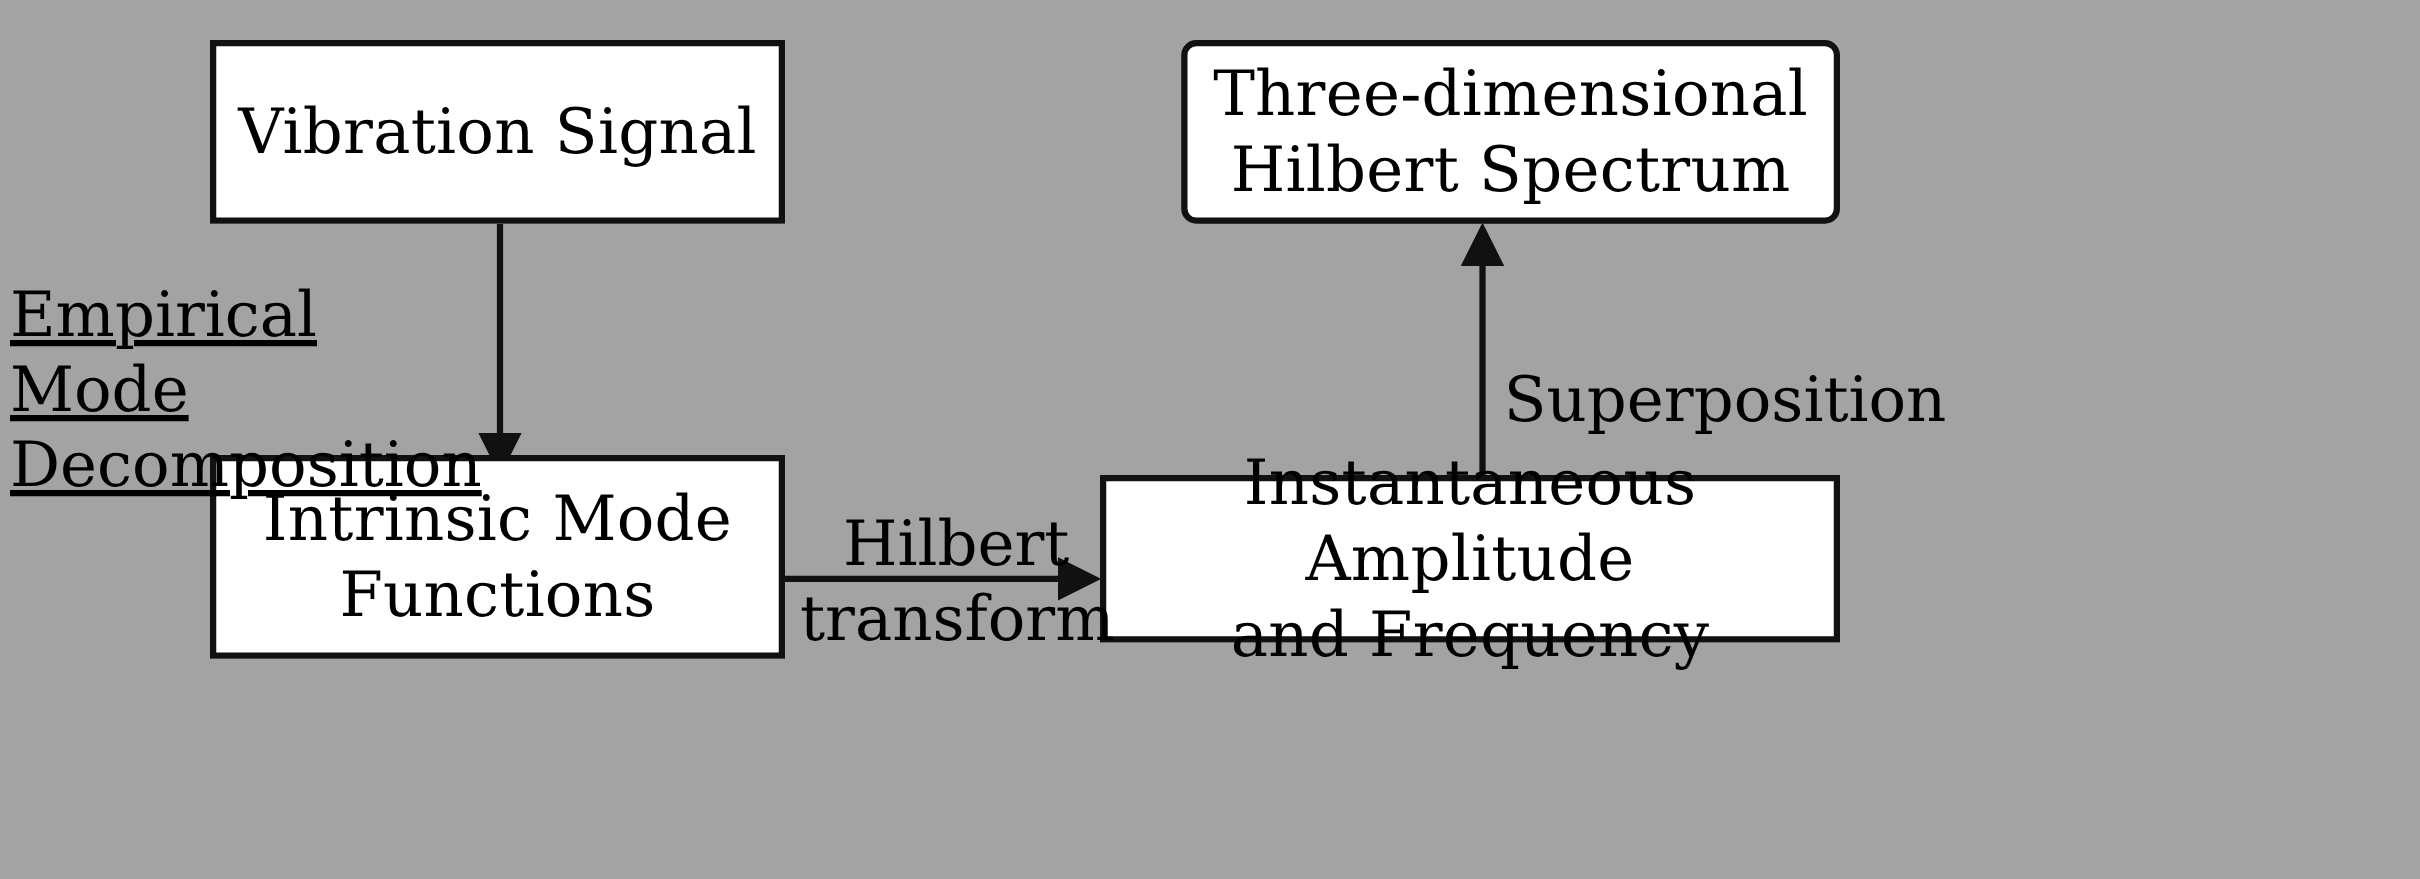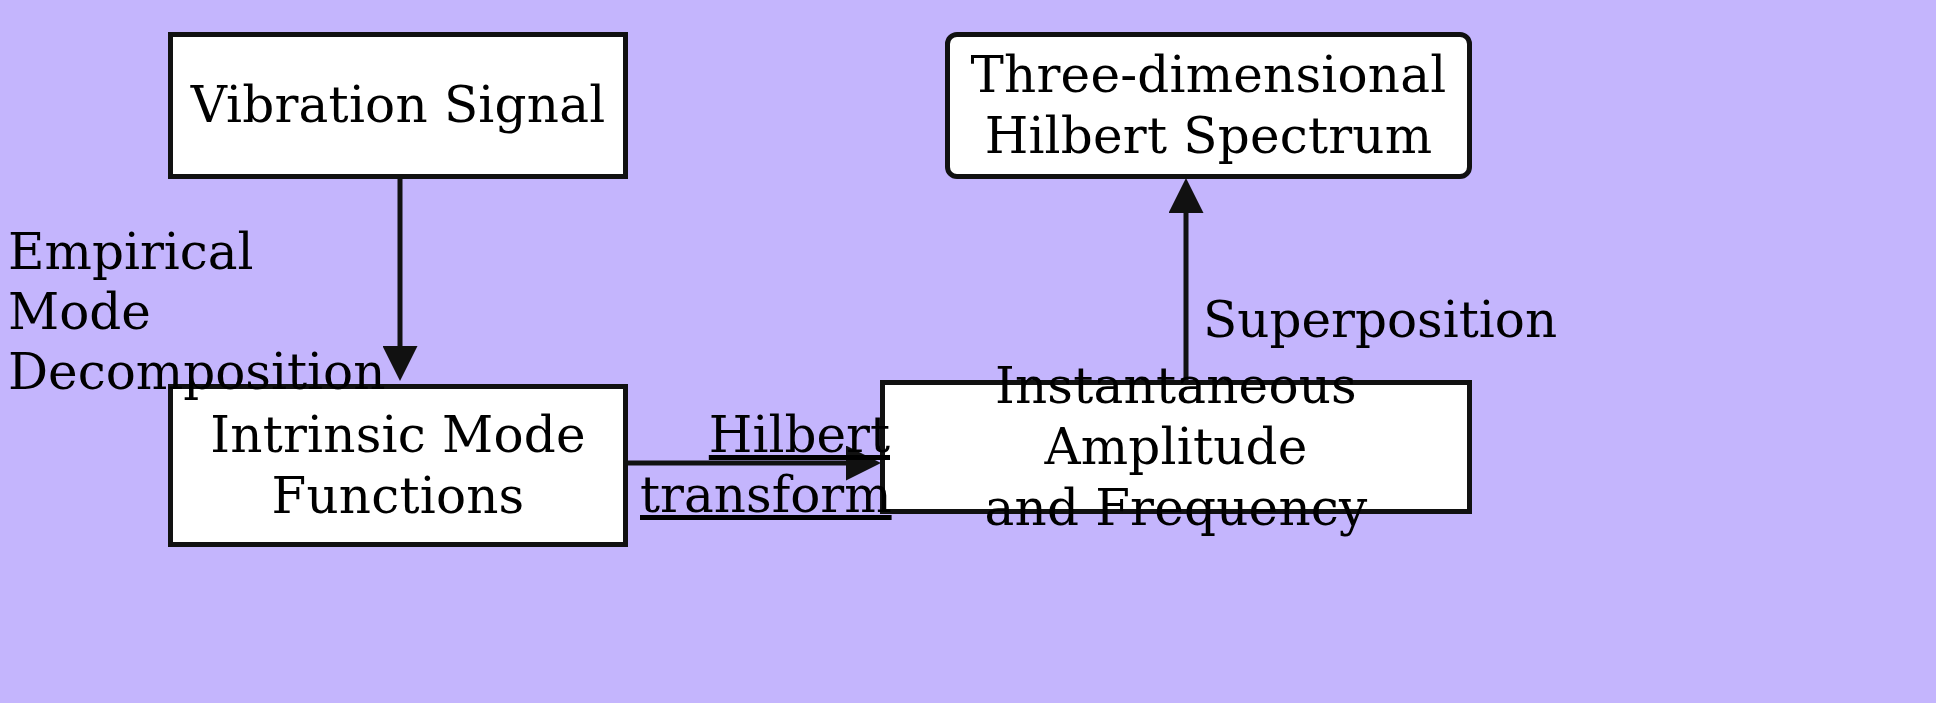--- a/index.html
+++ b/index.html
@@ -4,21 +4,21 @@
 <style>
   html, body {
     margin: 0;
     padding: 0;
     background: #ffffff;
   }
   #stage {
     position: relative;
     width: 1936px;
     height: 703px;
-    background: #c4b5fd;
+    background: #a3a3a3;
     overflow: hidden;
     font-family: "DejaVu Serif", "Liberation Serif", serif;
     color: #000000;
   }
   .node {
     position: absolute;
     box-sizing: border-box;
     border: 5px solid #111111;
     background: #ffffff;
     display: flex;
@@ -35,41 +35,41 @@
     padding: 0 10px;
   }
   .edge-label {
     position: absolute;
     font-size: 50px;
     line-height: 1.2;
     white-space: pre-line;
     color: #000000;
     background: transparent;
   }
-  .edge-label.center { text-align: right; text-decoration: underline; }
+  .edge-label.center { text-align: center; }
   .edge-label.left { text-align: left; }
 
   svg.edges {
     position: absolute;
     left: 0;
     top: 0;
     width: 1936px;
     height: 703px;
     overflow: visible;
     pointer-events: none;
   }
 
   
   #node-vibration-signal { left: 168px; top: 32px;  width: 460px; height: 147px; }
   #node-hilbert-spectrum  { left: 945px; top: 32px;  width: 527px; height: 147px; border-radius: 12px; }
-  #node-imf               { left: 168px; top: 384px; width: 460px; height: 163px; }
+  #node-imf               { left: 168px; top: 364px; width: 460px; height: 163px; }
   #node-inst-amp-freq     { left: 880px; top: 380px; width: 592px; height: 134px; }
 
   
-  #label-emd          { left: 8px;    top: 222px;  width: 400px; }
+  #label-emd          { left: 8px;    top: 222px;  width: 400px; text-decoration: underline; }
   #label-hilbert      { left: 640px;  top: 405px;  width: 250px; }
   #label-superposition{ left: 1203px; top: 266px;  width: 400px; margin-top: 24px; }
 </style>
 </head>
 <body>
 
 <div id="stage">
 
   <svg class="edges" viewBox="0 0 1936 703" xmlns="http://www.w3.org/2000/svg">
     <defs>

